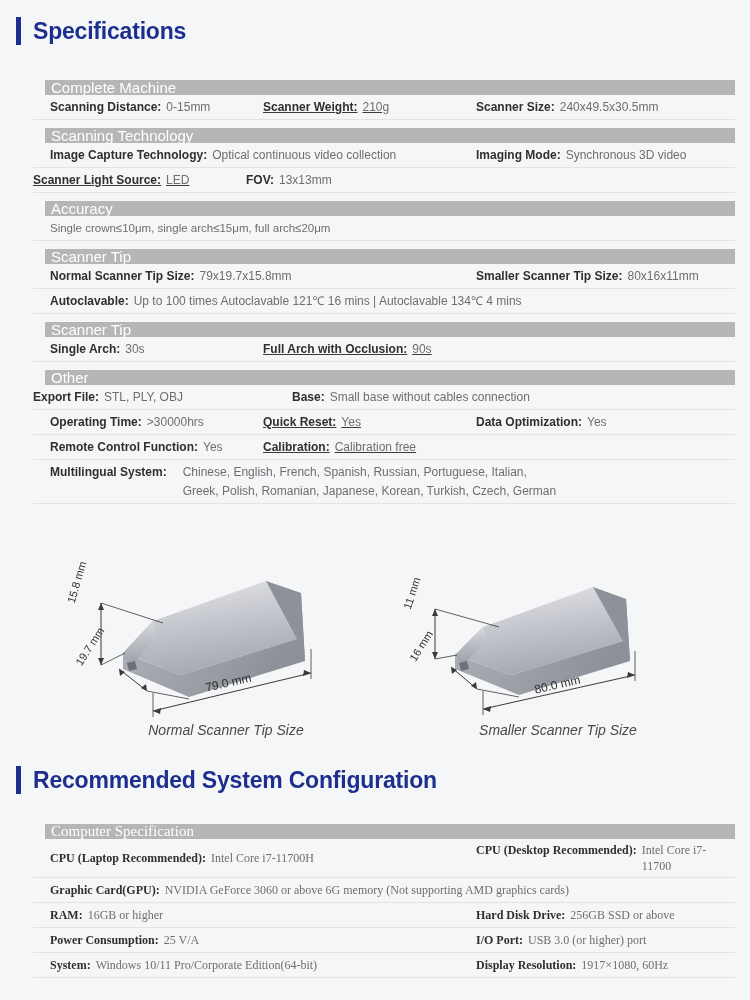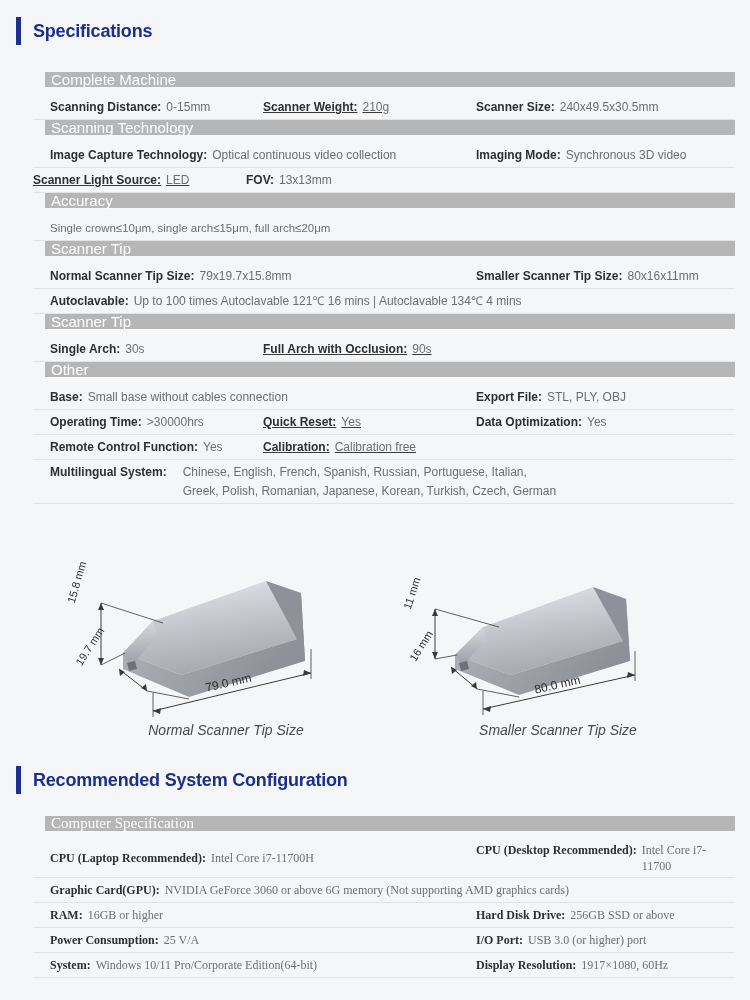--- a/index.html
+++ b/index.html
@@ -24,41 +24,41 @@
     padding: 0;
   }
   .title-accent {
     width: 5px;
     height: 28px;
     background: #1c2f8f;
     margin-right: 12px;
     flex: none;
   }
   .title-text {
-    font-size: 18px;
+    font-size: 23px;
     font-weight: bold;
     color: #1c2f8f;
     letter-spacing: -0.2px;
     line-height: 1;
   }
   #title-specs { position: absolute; left: 16px; top: 17px; }
   #title-sysconf { position: absolute; left: 16px; top: 766px; text-align: right; }
 
   
   .spec-table {
     position: absolute;
     left: 33px;
     width: 702px;
   }
   #table-specs { top: 72px; }
   #table-sysconf { top: 816px; font-family: Liberation Serif, serif; }
 
   .group-header {
     display: flex;
-    align-items: flex-start;
+    align-items: flex-end;
     height: 23px;
     margin-bottom: 0;
   }
   .group-header .stub {
     width: 12px;
     background: #a8a8a8;
     flex: none;
   }
   .group-header .bar {
     flex: 1 1 auto;
@@ -260,27 +260,27 @@
       </div>
   </div>
 
   <div class="group-header">
     <div class="stub"></div>
     <div class="bar">
         <span>Other</span>
       </div>
   </div>
   <div class="row">
+    <div class="cell c3">
+        <span class="lbl">Export File:</span>
+        <span class="val">STL, PLY, OBJ</span>
+      </div>
     <div class="cell c1-wide">
         <span class="lbl">Base:</span>
         <span class="val">Small base without cables connection</span>
-      </div>
-    <div class="cell c3">
-        <span class="lbl">Export File:</span>
-        <span class="val">STL, PLY, OBJ</span>
       </div>
   </div>
   <div class="row">
     <div class="cell c1">
         <span class="lbl">Operating Time:</span>
         <span class="val">&gt;30000hrs</span>
       </div>
     <div class="cell c2">
         <span class="lbl">Quick Reset:</span>
         <span class="val">Yes</span>

